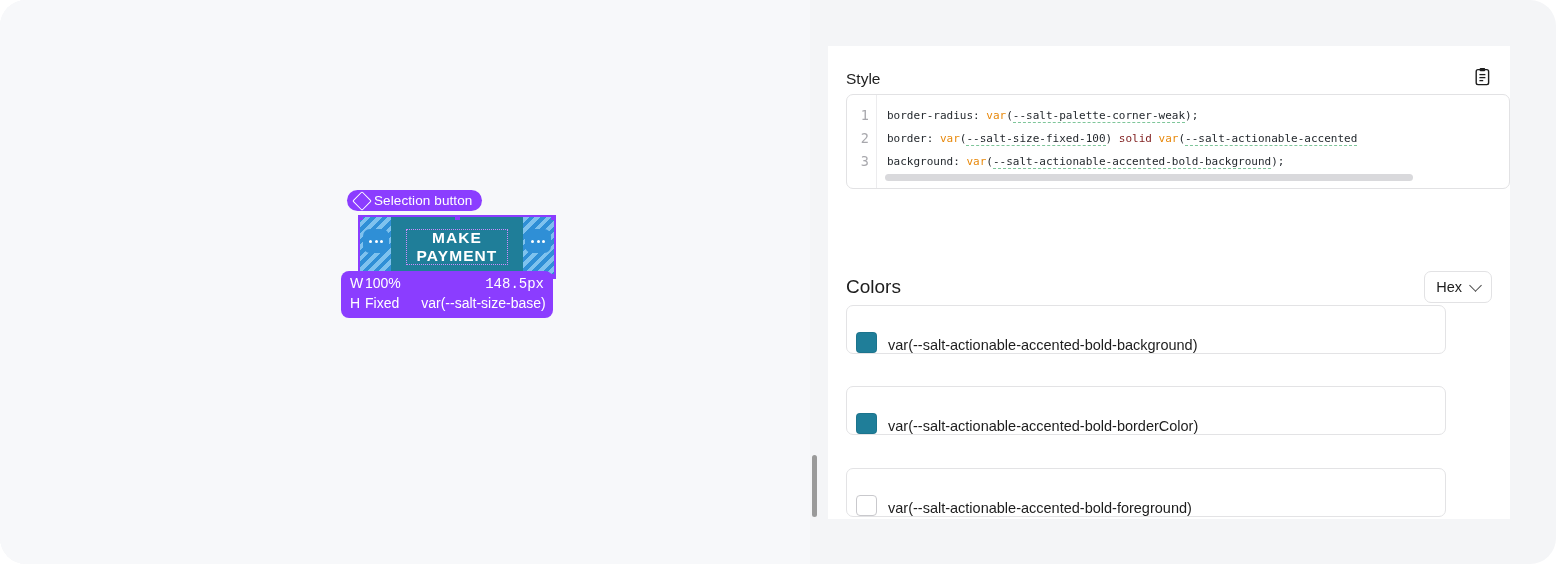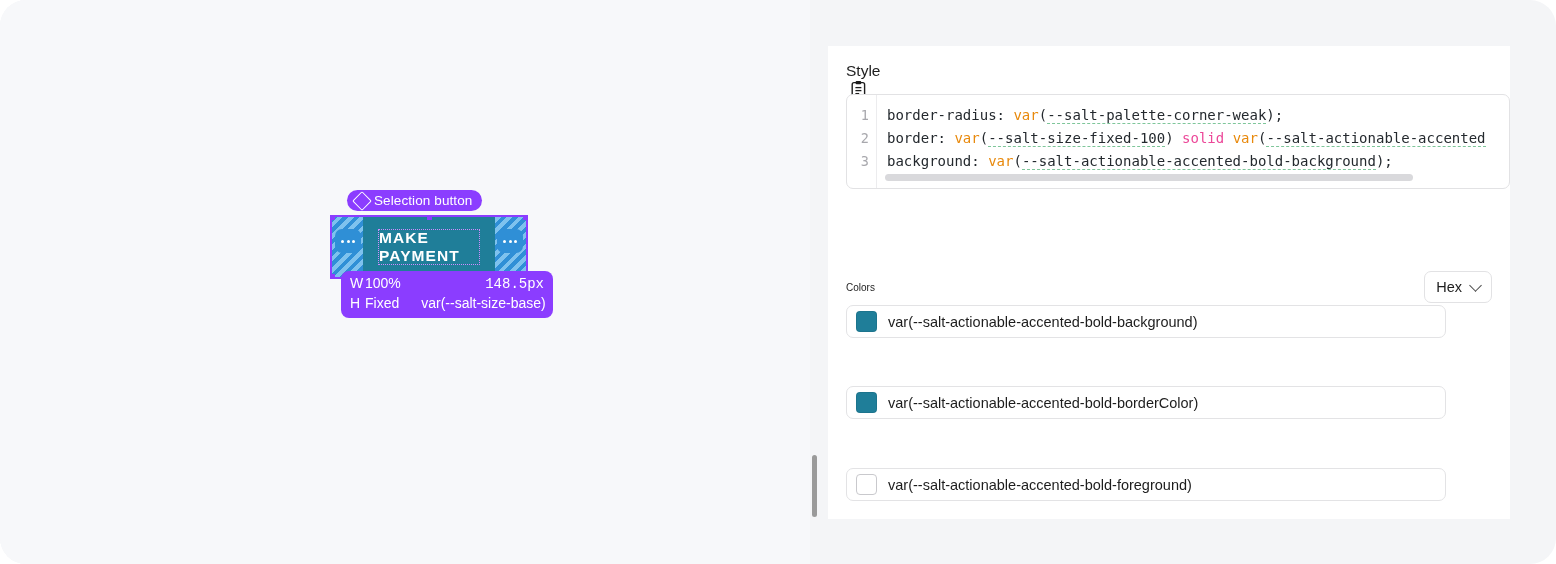--- a/index.html
+++ b/index.html
@@ -86,32 +86,33 @@
     color: #1d6b83;
     font-size: 15.5px;
     font-weight: bold;
     letter-spacing: 1.1px;
     box-sizing: border-box;
   }
 
   
   .payment-wrap {
     position: absolute;
-    left: 330px;
+    left: 358px;
     top: 215px;
     width: 198px;
     height: 64px;
     border: 2px solid #8b3dff;
     box-sizing: border-box;
     background:
       repeating-linear-gradient(
         -45deg,
         #2f8fd6 0px, #2f8fd6 4px,
         #7ec2ee 4px, #7ec2ee 8px
       );
+    text-align: center;
   }
   .payment-fill {
     position: absolute;
     left: 31px;
     top: 0;
     right: 31px;
     bottom: 0;
     background: #1f7e99;
   }
   .payment-label-box {
@@ -216,23 +217,22 @@
     border-radius: 3px;
   }
 
   .panel-head {
     position: absolute;
     left: 18px;
     top: 16px;
     right: 16px;
     height: 26px;
     display: flex;
-    align-items: flex-start;
+    align-items: flex-end;
     justify-content: space-between;
-    flex-direction: column;
   }
   .panel-title {
     font-size: 15.5px;
     color: #1d1d1d;
   }
   .copy-btn {
     width: 24px;
     height: 24px;
     display: flex;
     align-items: center;
@@ -270,28 +270,28 @@
     font-size: 13.5px;
     line-height: 23px;
   }
   .gutter span:first-child { margin-top: 9px; }
   .code-lines {
     position: absolute;
     left: 31px;
     top: 9px;
     right: 0;
     font-family: "DejaVu Sans Mono", monospace;
-    font-size: 14px;
+    font-size: 11px;
     line-height: 23px;
     white-space: nowrap;
     color: #24292e;
   }
   .code-lines .ln { padding-left: 9px; }
   .tok-fn   { color: #e8890c; }
-  .tok-kw   { color: #ec4899; }
+  .tok-kw   { color: #7f1d1d; }
   .tok-var  { color: #24292e; border-bottom: 1.5px dashed #7ec69a; }
   .hscroll {
     position: absolute;
     left: 38px;
     right: 96px;
     bottom: 7px;
     height: 7px;
     border-radius: 4px;
     background: #d9d9dc;
   }
@@ -300,21 +300,21 @@
   .colors-head {
     position: absolute;
     left: 18px;
     top: 224px;
     right: 18px;
     height: 34px;
     display: flex;
     align-items: center;
     justify-content: space-between;
   }
-  .colors-title { font-size: 10px; color: #1d1d1d; }
+  .colors-title { font-size: 19px; color: #1d1d1d; }
   .hex-select {
     display: flex;
     align-items: center;
     gap: 9px;
     height: 32px;
     padding: 0 11px;
     border: 1px solid #e2e2e4;
     border-radius: 7px;
     background: #ffffff;
     font-size: 14.5px;
@@ -335,26 +335,26 @@
     color: #8d8d92;
   }
   .grp-label.bg   { top: 272px; }
   .grp-label.bd   { top: 353px; }
   .grp-label.sel  { top: 435px; }
 
   .color-field {
     position: absolute;
     left: 18px;
     width: 600px;
-    height: 33px;
+    height: 49px;
     border: 1px solid #e3e3e5;
     border-radius: 7px;
     background: #ffffff;
     display: flex;
-    align-items: center;
+    align-items: flex-end;
     gap: 11px;
     padding: 0 9px;
     box-sizing: border-box;
   }
   .color-field.bg  { top: 259px; }
   .color-field.bd  { top: 340px; }
   .color-field.sel { top: 422px; }
   .swatch {
     width: 21px;
     height: 21px;

